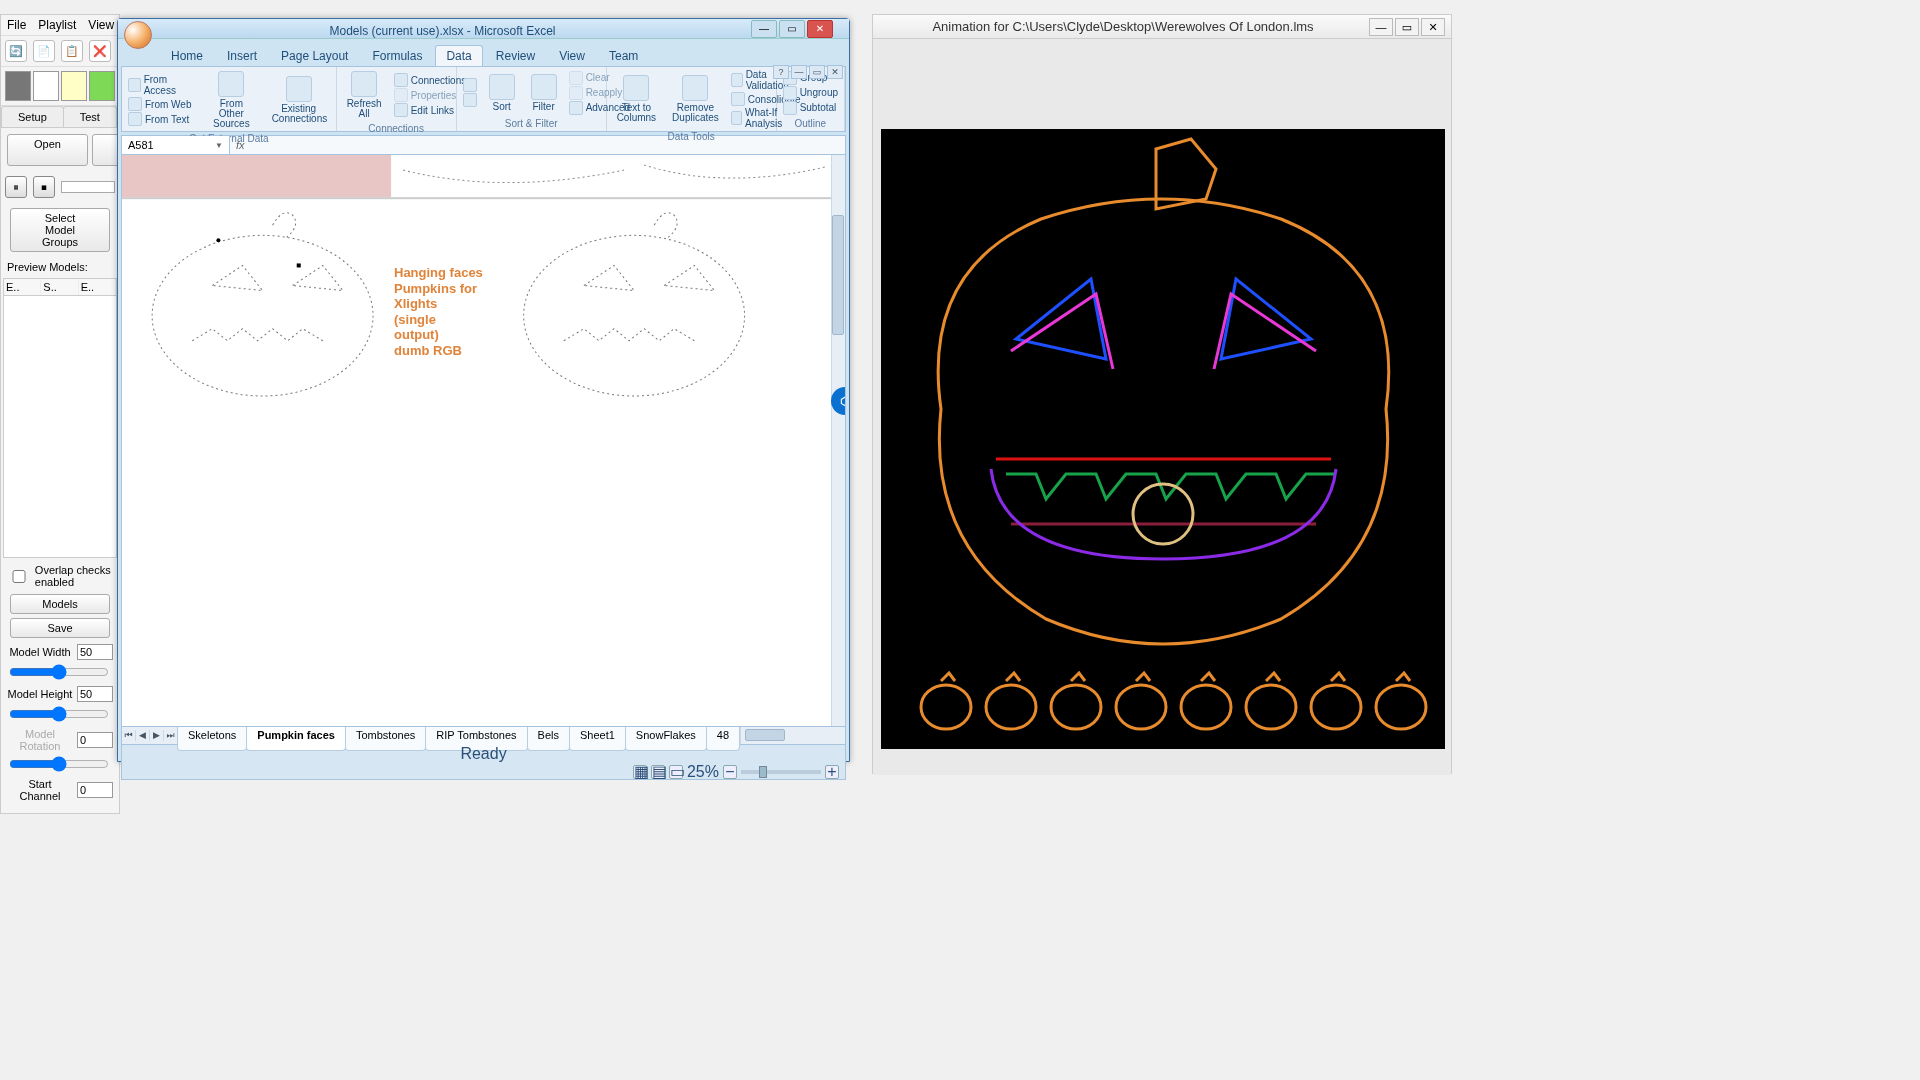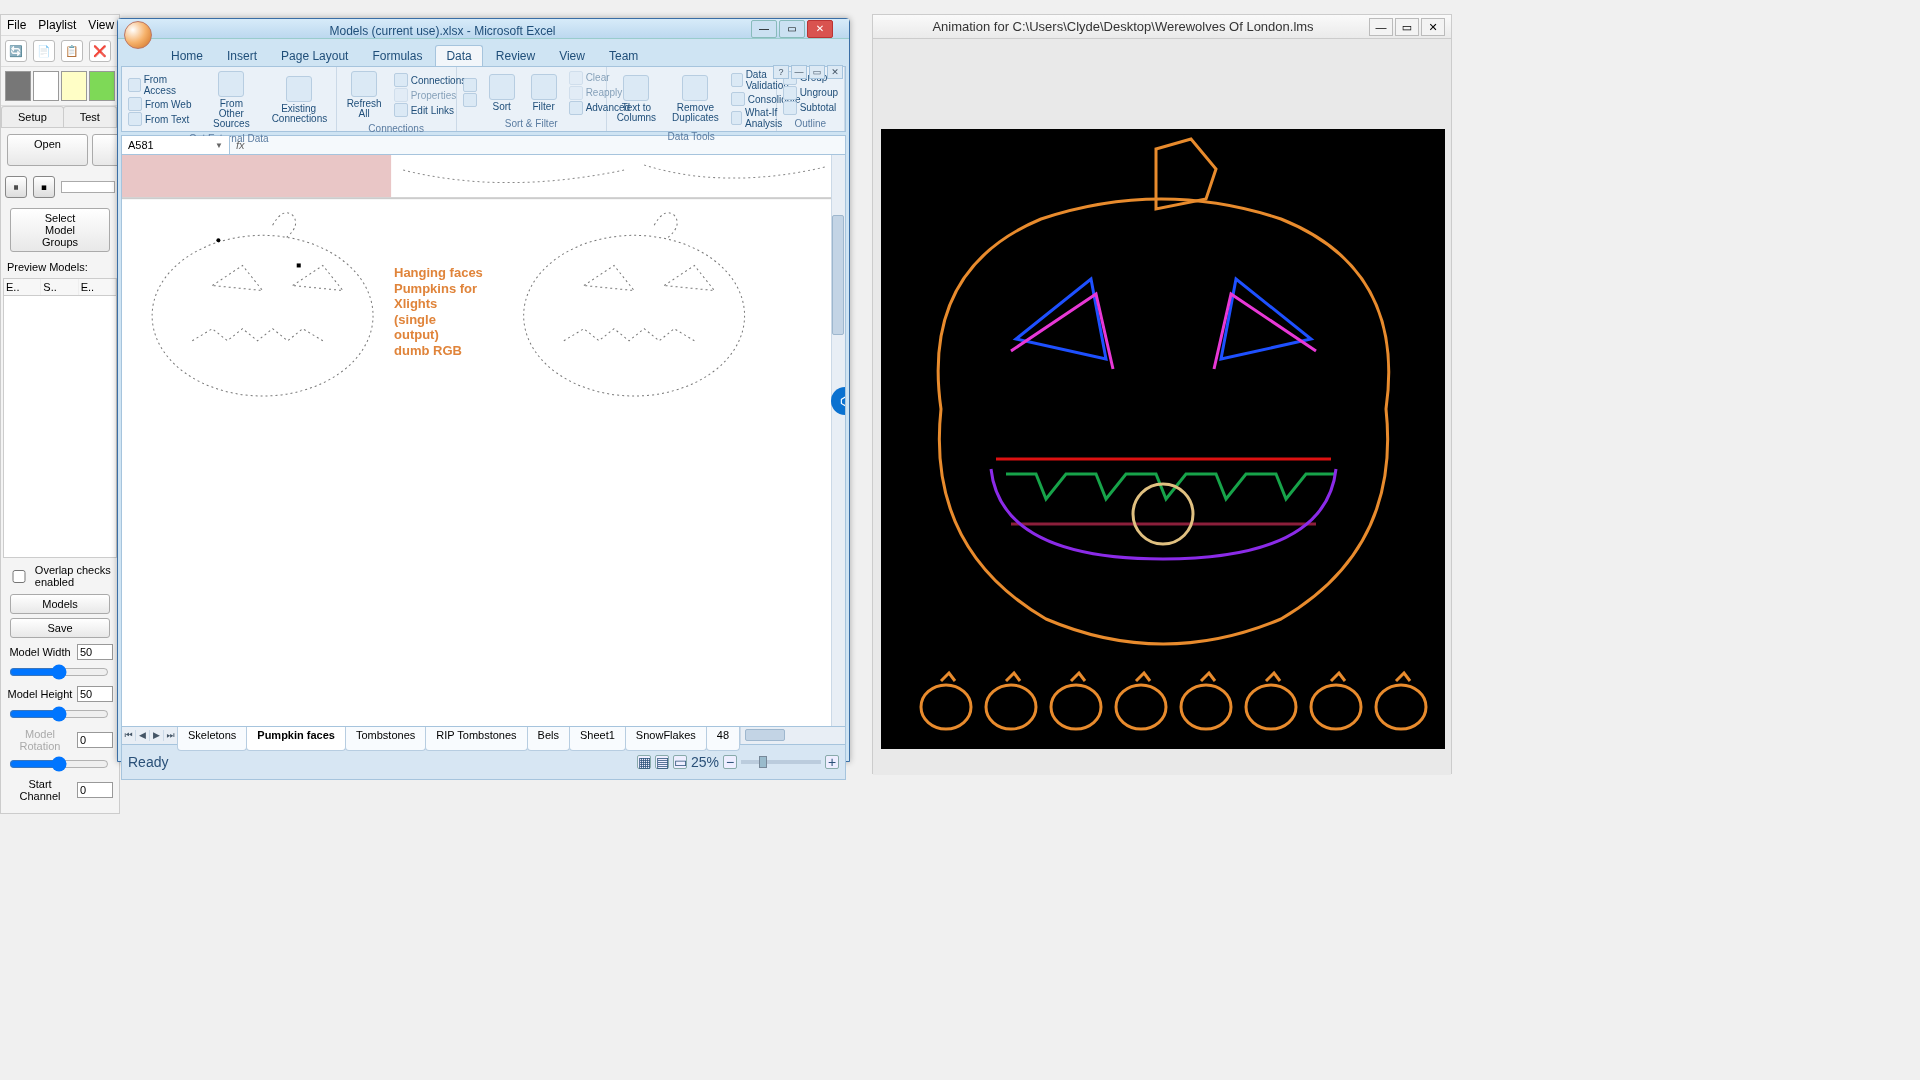--- a/index.html
+++ b/index.html
@@ -60,21 +60,21 @@
   .annot { position:absolute; left:272px; top:110px; width:90px; color:#e0843a; font-weight:bold; font-size:13px; text-align:left; line-height:1.2;}
   .vscroll { position:absolute; right:0; top:0; width:14px; height:100%; background:#e8eef5; border-left:1px solid #cbd9e7;}
   .vs-thumb { position:absolute; right:1px; top:60px; width:12px; height:120px; background:#c3d4e5; border:1px solid #9eb7ce; border-radius:2px;}
   .dropbox-badge { position:absolute; right:-14px; top:232px; width:28px;height:28px;border-radius:50%;background:#0a71d0;display:flex;align-items:center;justify-content:center;color:#fff;font-weight:bold;}
 
   .sheet-tabs-row { display:flex; align-items:center; height:18px; margin:0 3px; background:#e8eef5; border:1px solid #a6c4dd; border-top:none; font-size:11px;}
   .sheet-nav { display:flex; }
   .sheet-nav div { width:14px; text-align:center; border-right:1px solid #cbd9e7; color:#456; font-size:9px;}
   .sheet-tab { padding:9px 10px; background:#f8fbfe; border:1px solid #b7cde1; border-top:none; border-radius:0 0 4px 4px; margin-left:-1px;}
   .sheet-tab.active { background:#fff; font-weight:bold;}
-  .statusbar { height:35px; margin:0 3px 3px; background:#d7e6f3; border:1px solid #a6c4dd; border-top:none; display:flex; align-items:center; padding:0 6px; font-size:14px; color:#2a5078;}
+  .statusbar { height:35px; margin:0 3px 3px; background:#d7e6f3; border:1px solid #a6c4dd; border-top:none; display:flex; align-items:center; padding:0 6px; font-size:16px; color:#2a5078;flex-direction:column;}
   .zoomer { margin-left:auto; display:flex; align-items:center; gap:4px;}
   .zoom-btn { width:14px;height:14px;border:1px solid #8aa;background:#eef; text-align:center;line-height:12px; border-radius:2px;}
   .zoom-track { width:80px;height:4px;background:#bcd;position:relative;}
   .zoom-thumb { position:absolute; left:18px; top:-4px; width:8px;height:12px; background:#9bc; border:1px solid #789;}
 
   .inner-win-btns { position:absolute; right:6px; top:46px; display:flex; gap:2px;}
   .inner-win-btn { width:16px;height:14px;background:#dce9f4;border:1px solid #a6c4dd;font-size:9px;text-align:center;line-height:12px;color:#456;}
 
   
   .anim { position:absolute; left:872px; top:14px; width:580px; height:760px; background:#fff; border:1px solid #ccc;}

